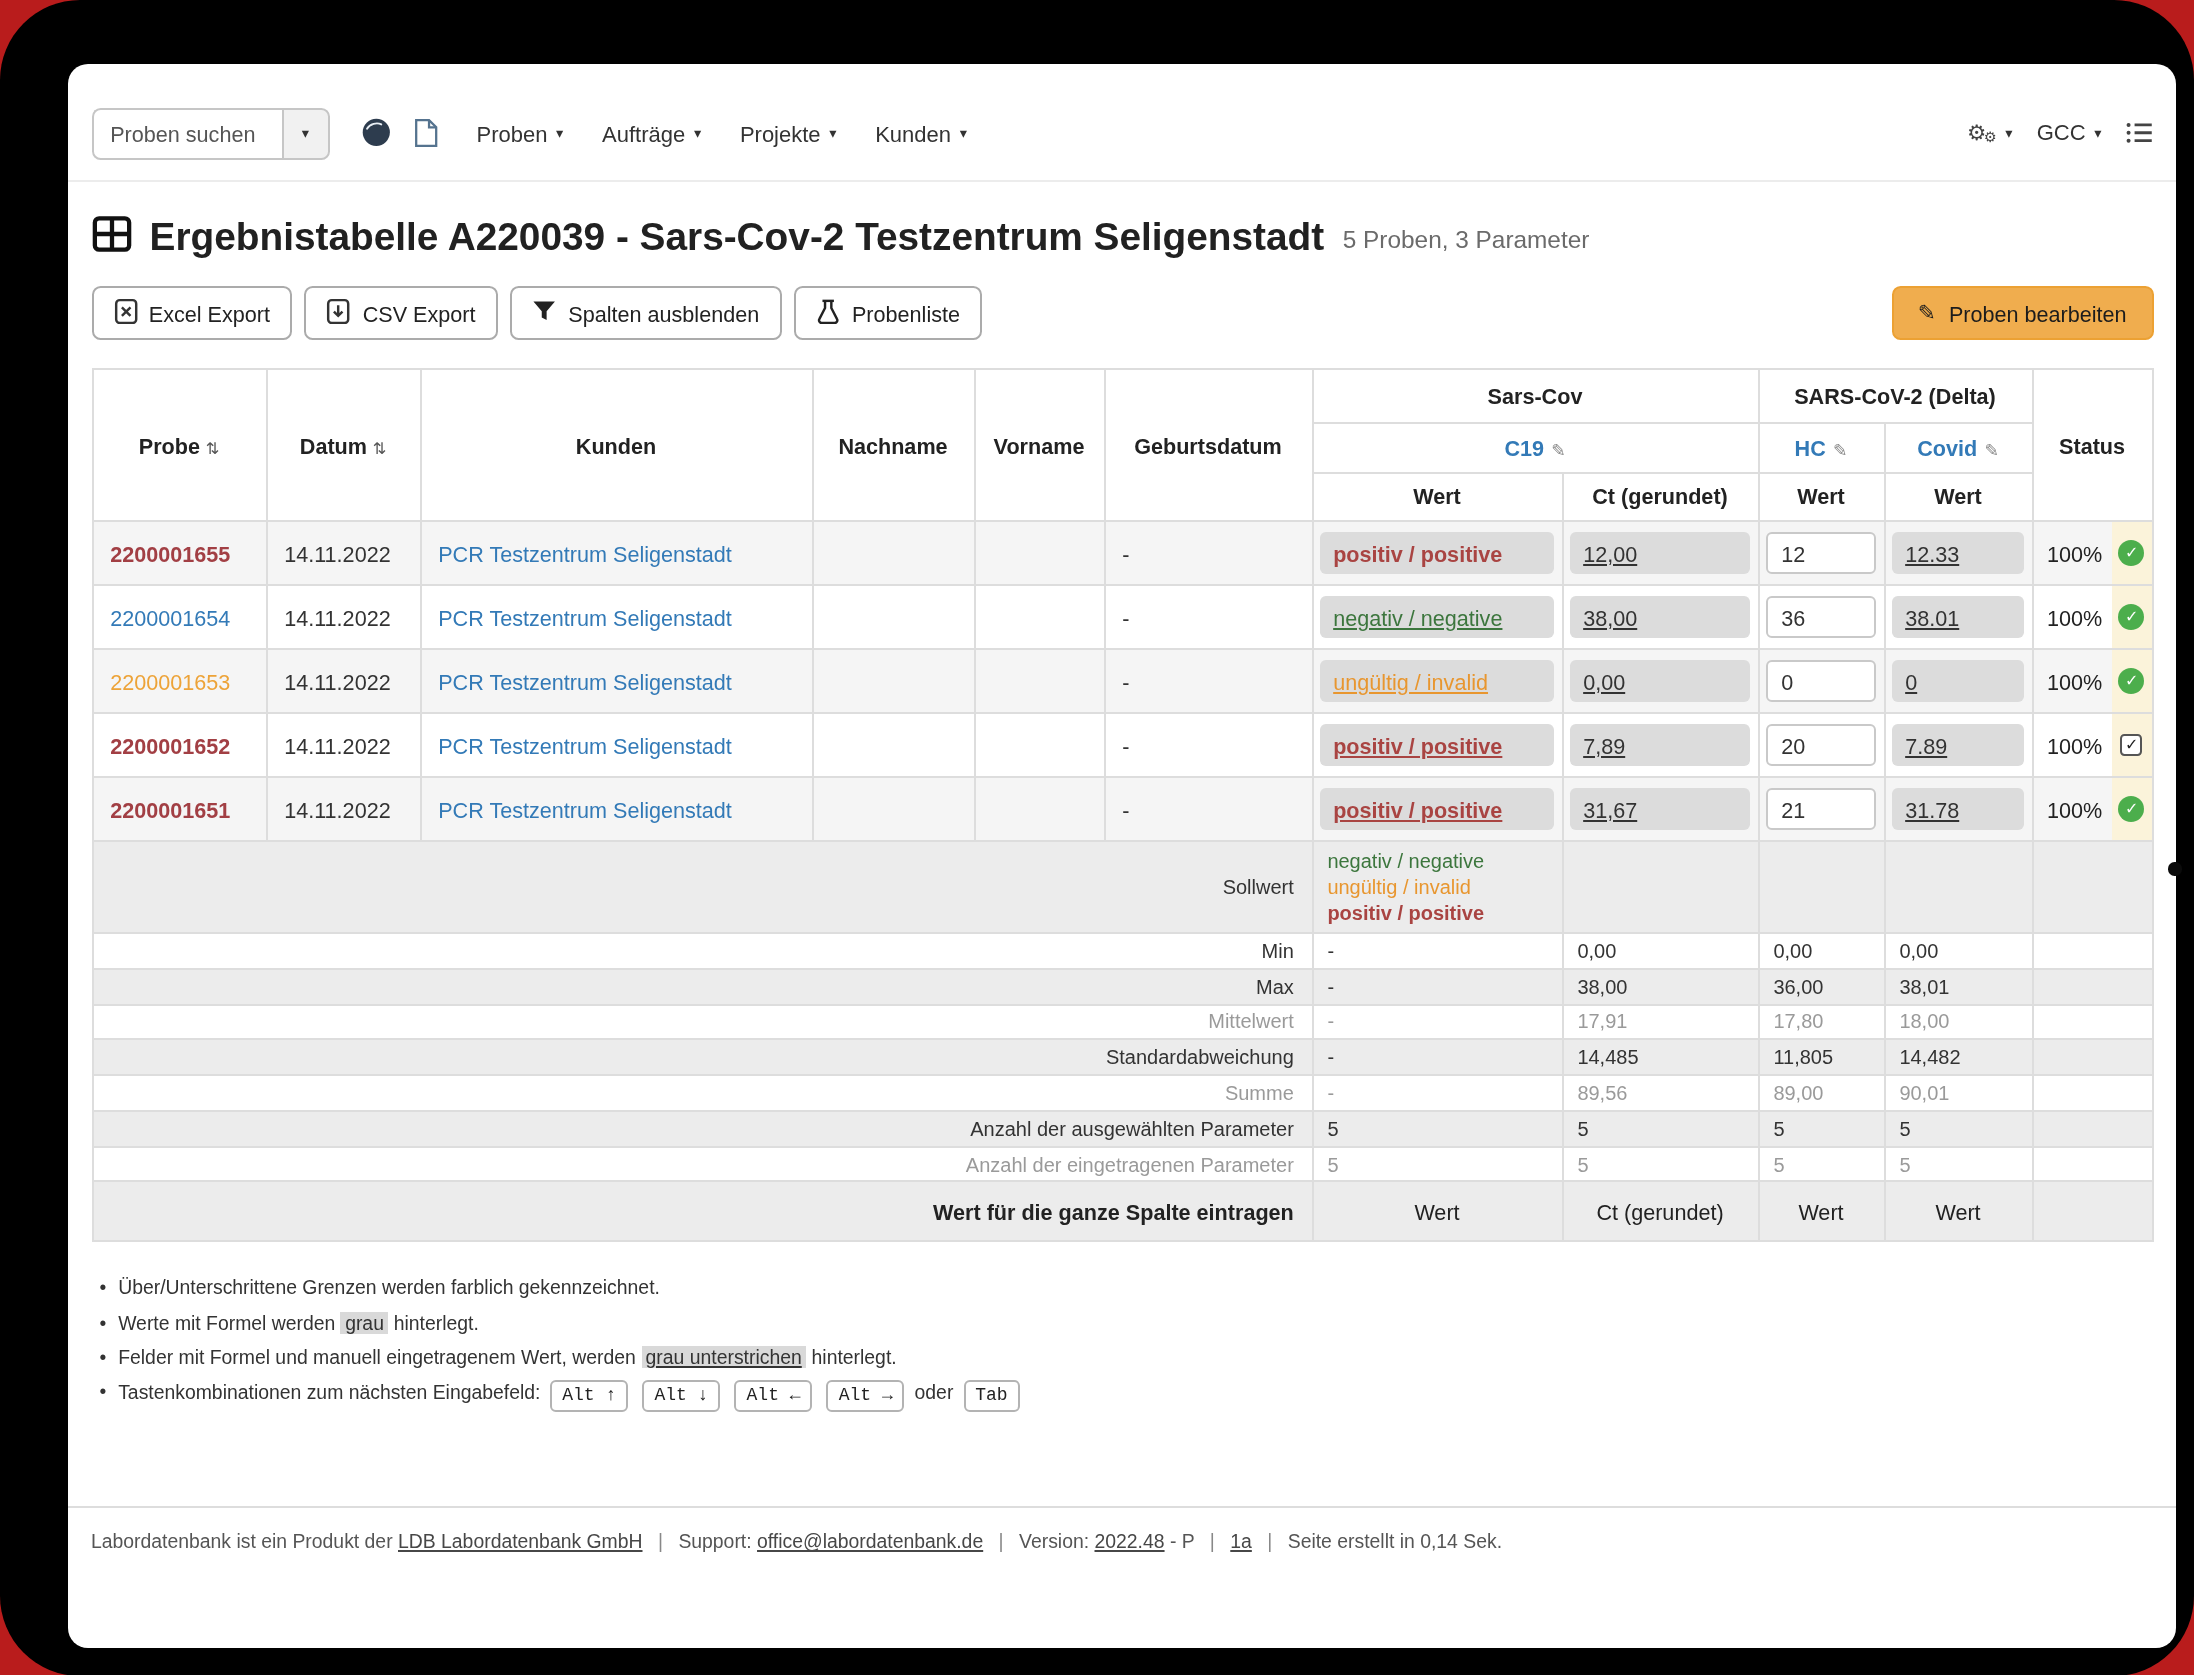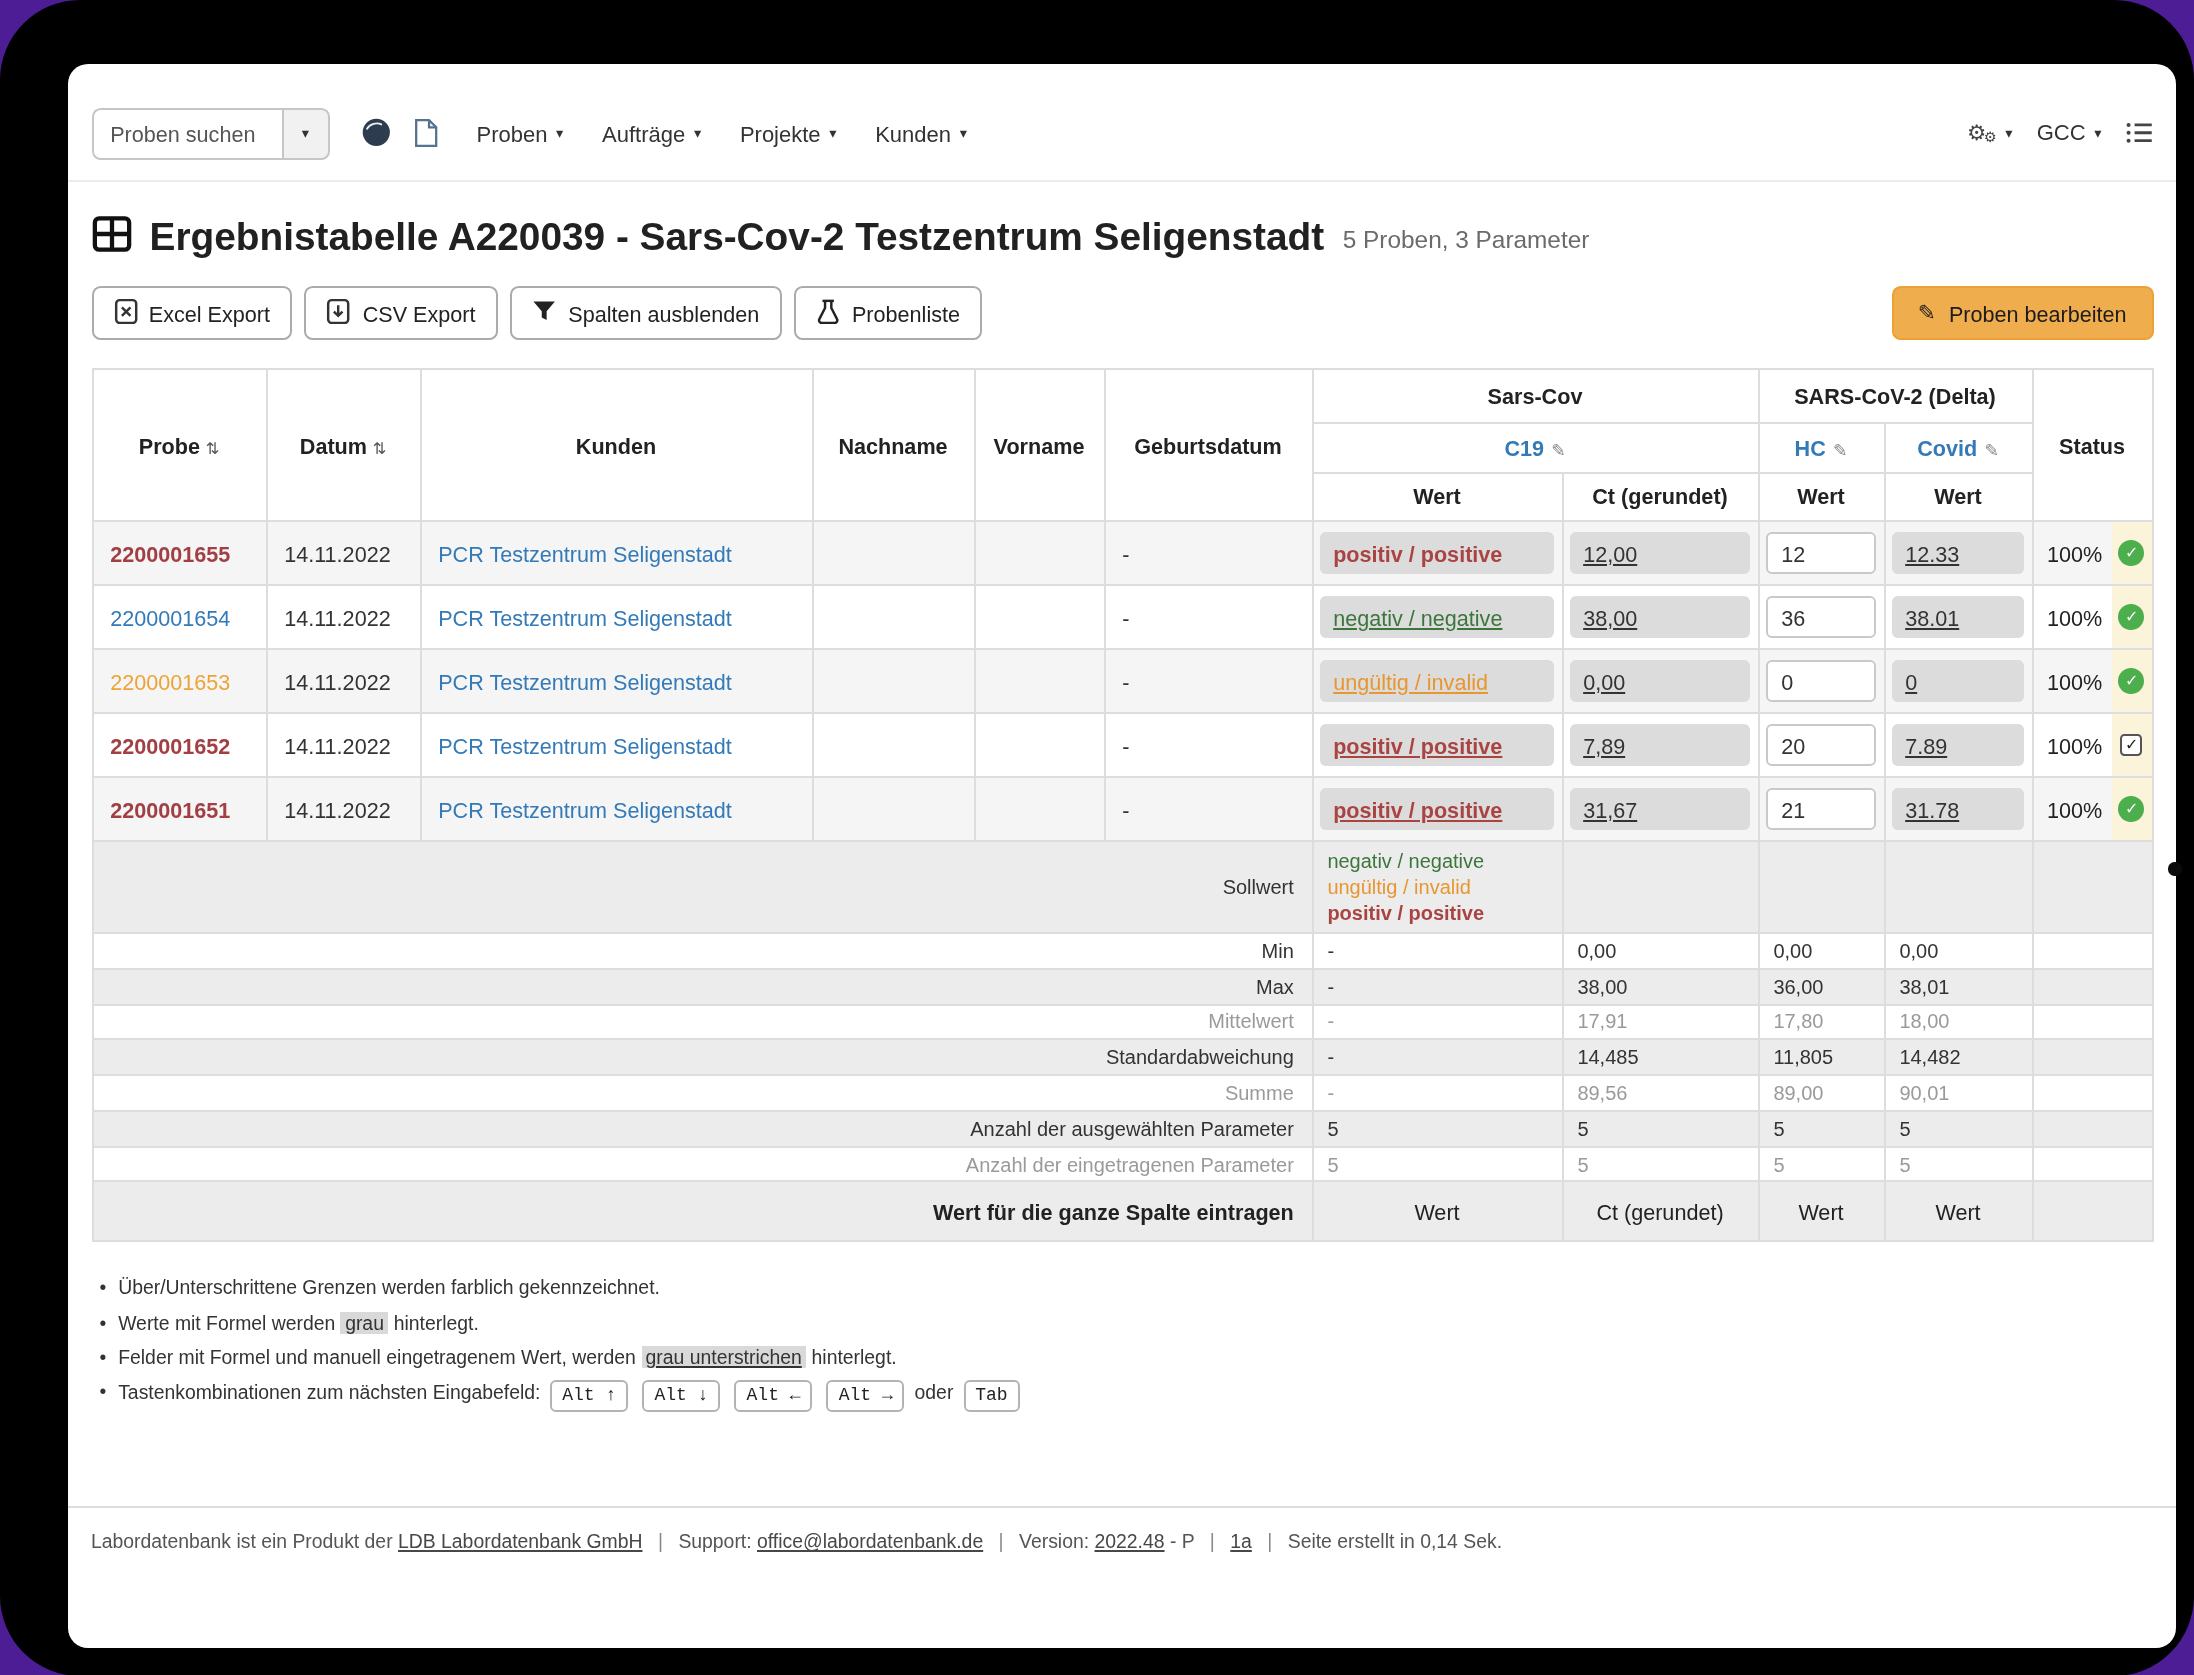--- a/index.html
+++ b/index.html
@@ -1,17 +1,17 @@
 <!DOCTYPE html>
 <html style="font-size:11.5px"><head>
 <meta charset="utf-8">
 <style>
   *{box-sizing:border-box;margin:0;padding:0;}
   body{background:#fff;font-family:"Liberation Sans","DejaVu Sans",sans-serif;}
-  .stage{position:relative;width:2194px;height:1676px;background:#4c1d95;overflow:hidden;}
+  .stage{position:relative;width:2194px;height:1676px;background:#b91c1c;overflow:hidden;}
   .scale{position:absolute;left:0;top:0;width:1097px;height:838px;transform:scale(2);transform-origin:0 0;}
   .frame{position:absolute;inset:0;background:#000;border-radius:40px;}
   .device-dot{position:absolute;left:1084px;top:431px;width:6.5px;height:6.5px;border-radius:50%;background:#0b0b0b;z-index:9;}
   .card{position:absolute;left:34px;top:32px;width:1054px;height:792px;background:#fff;border-radius:10px;overflow:hidden;color:#333;}
 
   
   .navbar{display:flex;align-items:center;padding:21.5px 11.5px 10px;border-bottom:0.7px solid #ececec;}
   .search-group{display:flex;}
   .search-input{width:95px;height:26px;border:0.7px solid #c6c6c6;border-right:none;border-radius:4.3px 0 0 4.3px;padding:0 8.6px;font-size:10.8px;color:#444;font-family:inherit;outline:none;}
   .search-input::placeholder{color:#555;opacity:1;}

